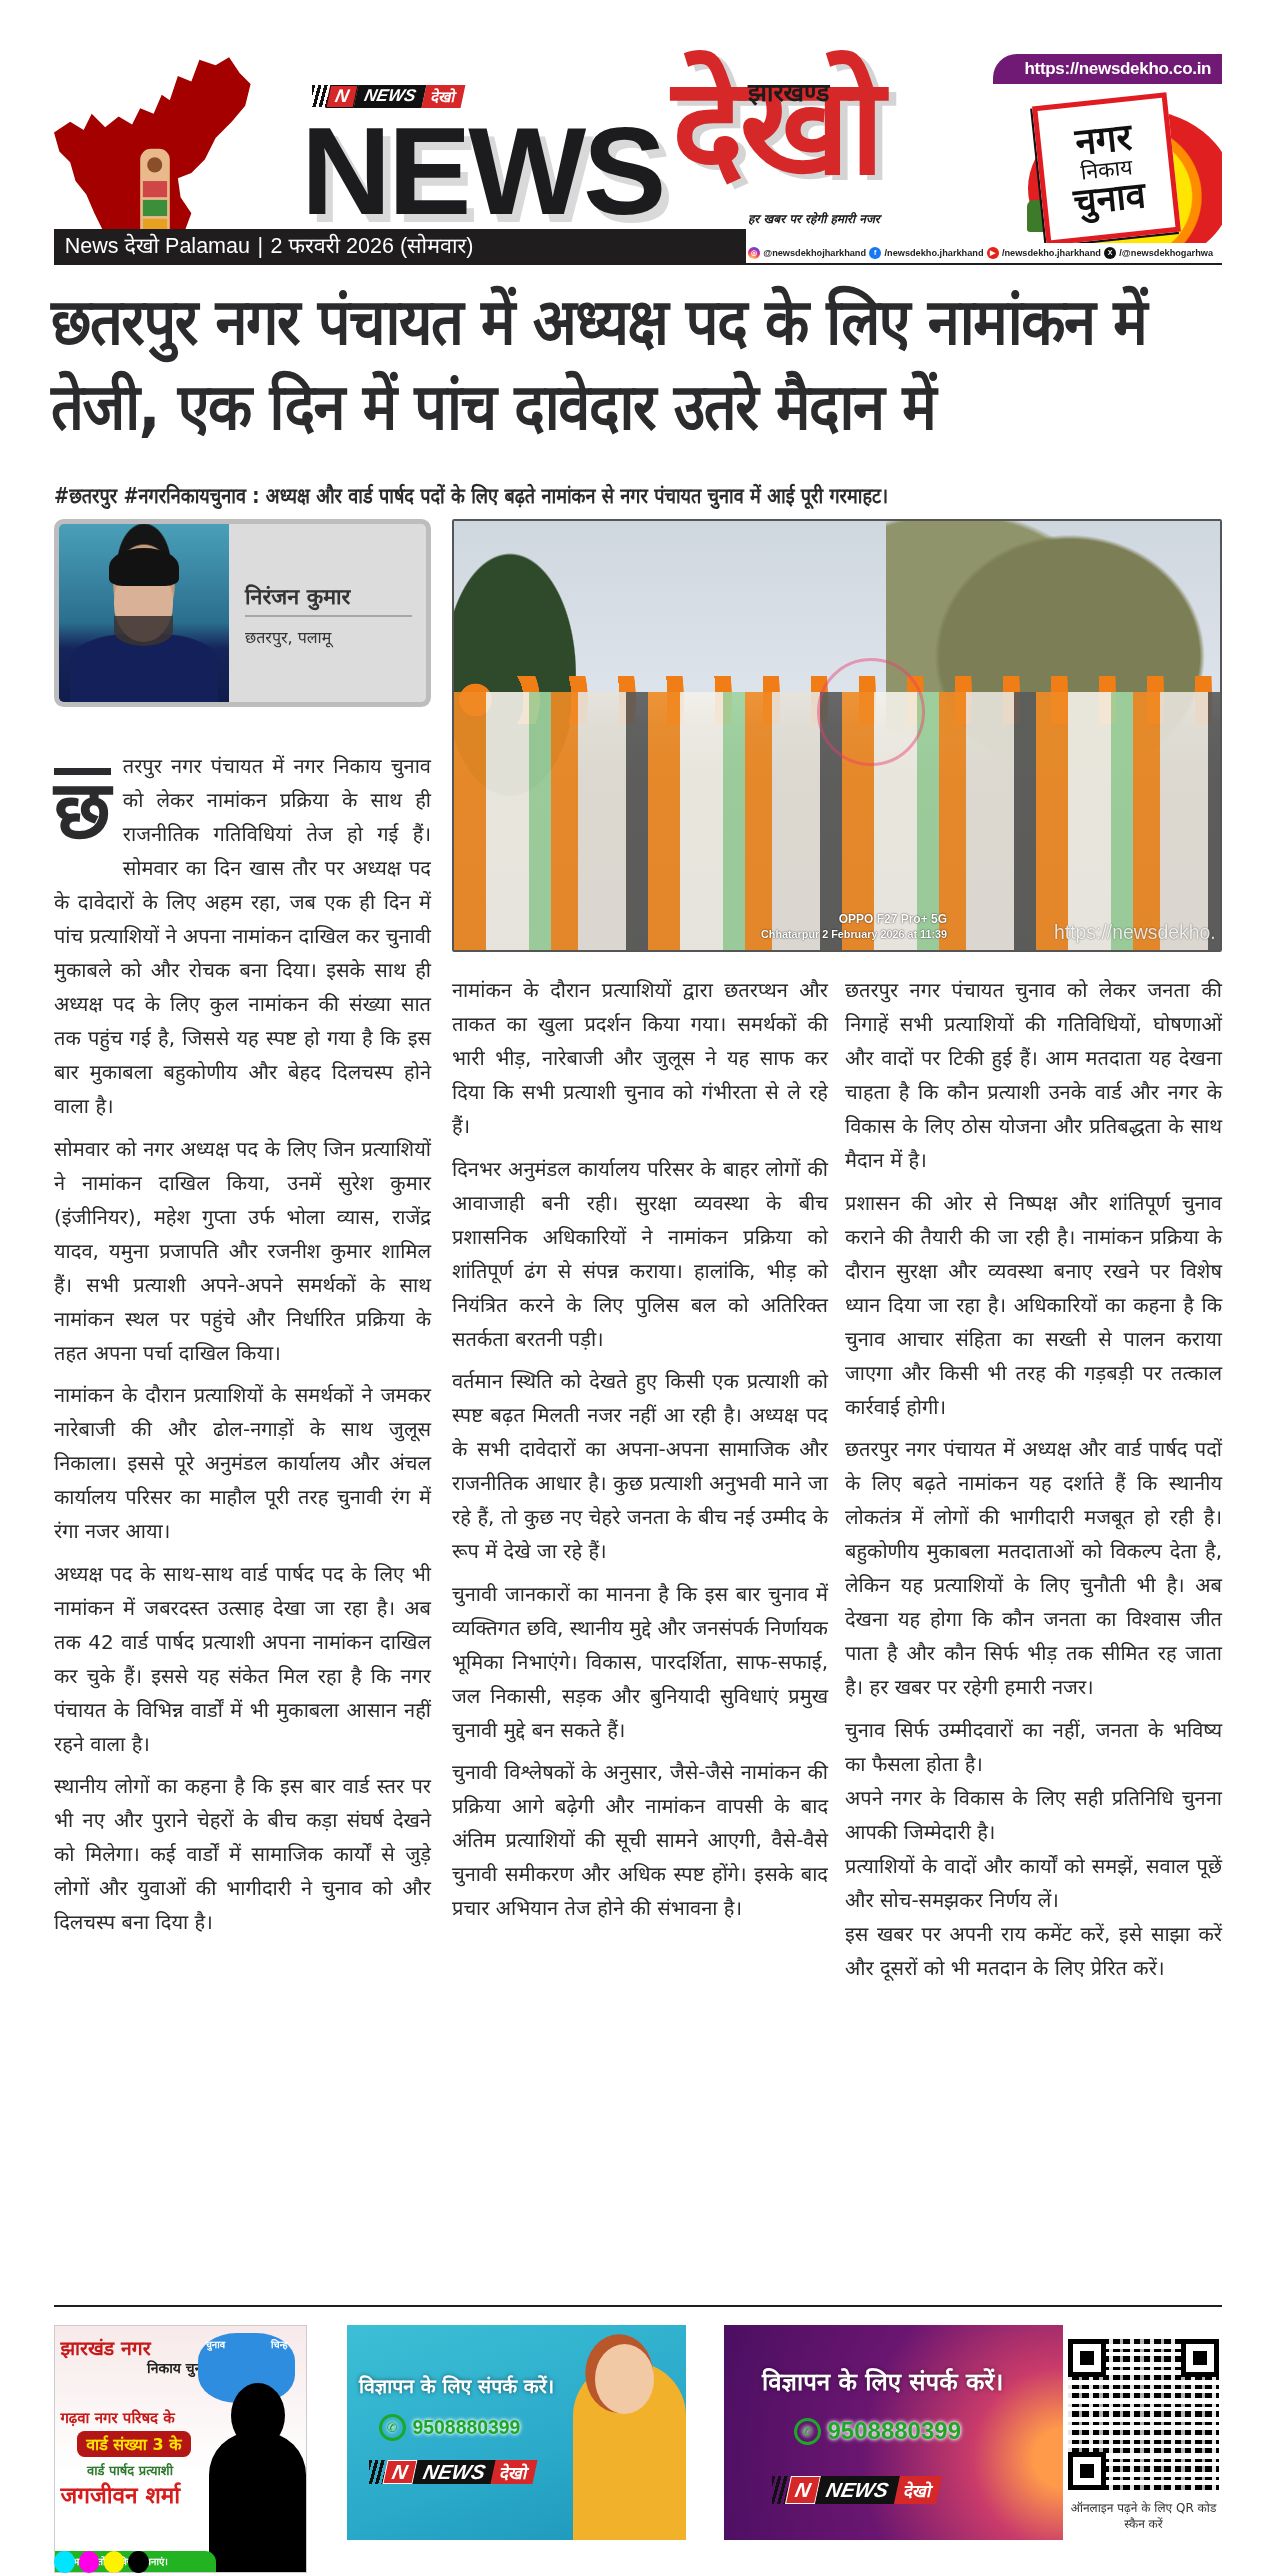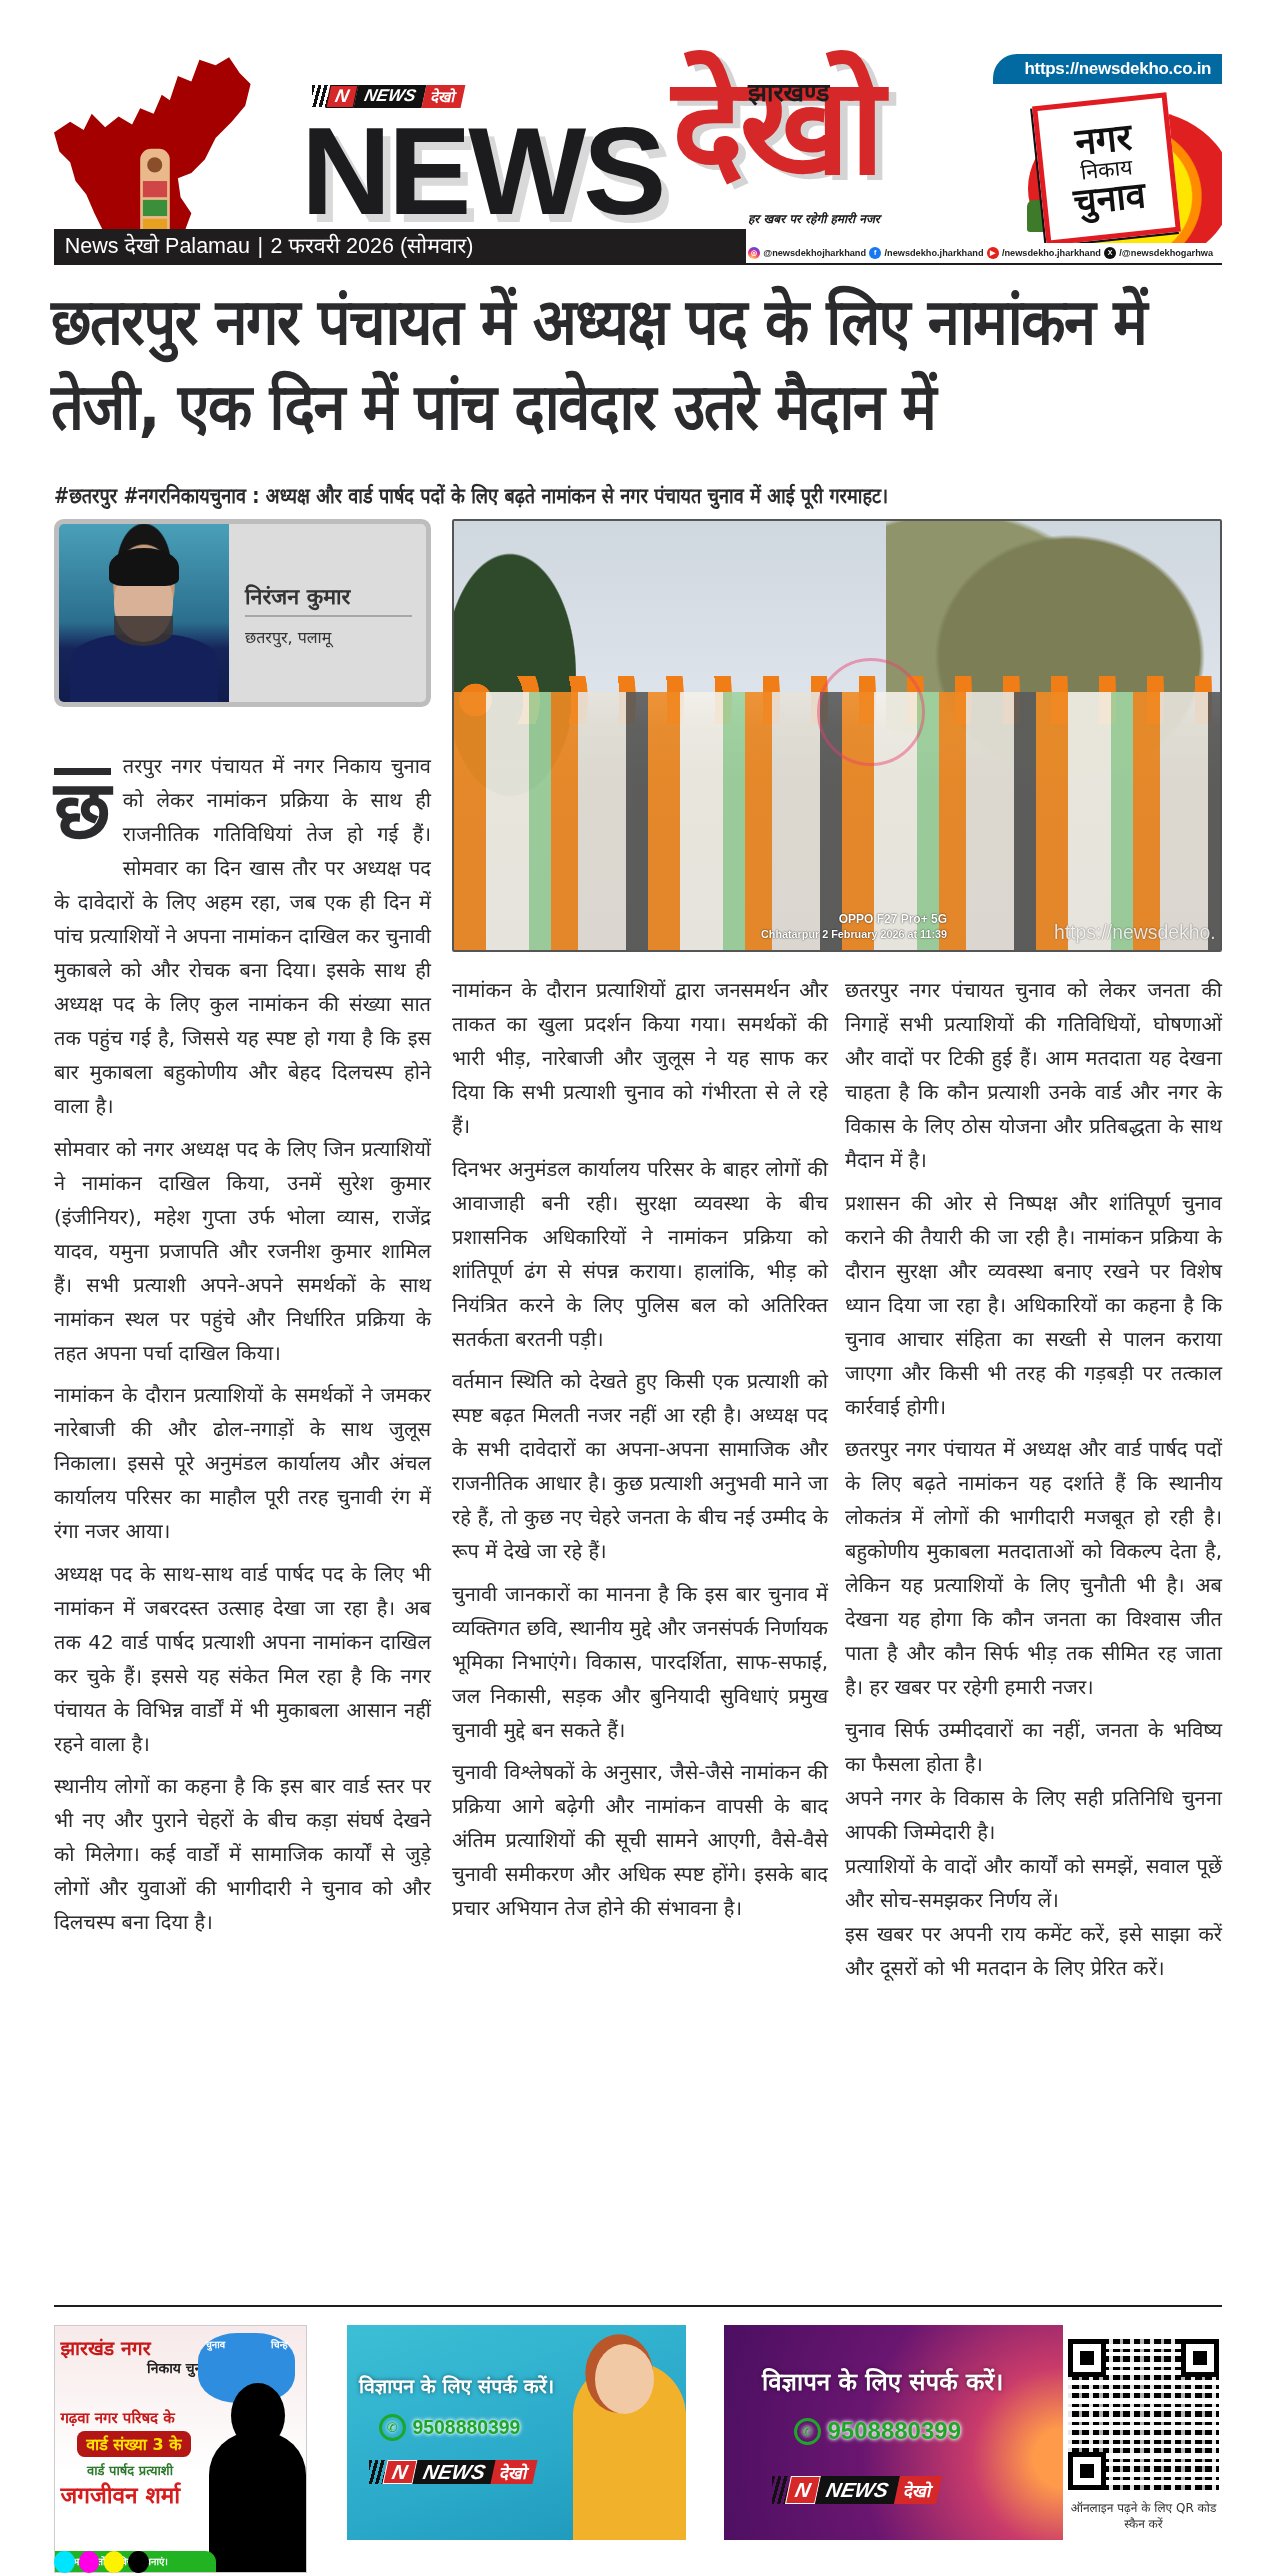--- a/index.html
+++ b/index.html
@@ -13,21 +13,21 @@
   .mini-badge { position: absolute; left: 10.8px; top: 9.7px; height: 22.6px; display: flex; align-items: stretch; }
   .mini-badge .stripes { width: 16px; background: repeating-linear-gradient(105deg, #111 0 3.2px, transparent 3.2px 6px); }
   .mini-badge .n { width: 28px; background: #d62828; color: #fff; font: italic 900 18.3px "Liberation Sans", sans-serif; display:flex; align-items:center; justify-content:center; border: 1.6px solid #111; transform: skewX(-12deg); }
   .mini-badge .news { background: #111; color: #fff; font: italic 900 17px "Liberation Sans", sans-serif; padding: 0 8.6px; display:flex; align-items:center; transform: skewX(-12deg); }
   .mini-badge .dekho { background: #d62828; color: #fff; font: 700 15px "DejaVu Sans", sans-serif; padding: 0 7.5px; display:flex; align-items:center; transform: skewX(-12deg); }
   .big-news { position: absolute; left: 0; top: 33px; font: 900 125px/1 "Liberation Sans", sans-serif; letter-spacing: -3.2px; color: #1c1b1d; transform: scaleX(1.0); text-shadow: 7.5px 7.5px 0 #d9d9d9; }
   .big-dekho { position: absolute; left: 371px; top: -16px; font: 900 135px/1 "DejaVu Sans", sans-serif; color: #d62828; text-shadow: 7.5px 5.4px 0 #d4d4d4; letter-spacing: -4.3px; }
   .jharkhand { position: absolute; left: 447px; top: -1.1px; font: 700 25px "DejaVu Sans", sans-serif; color: #1c1b1d; text-align: center; }
   .tagline { position: absolute; left: 447px; top: 135px; font: italic 600 12px "DejaVu Sans", sans-serif; color: #1c1b1d; }
 
-  .url-tab { left: 993px; top: 54px; width: 229px; height: 30px; background: #0369a1; border-radius: 24px 0 0 0; color: #fff; font: 700 17px "Liberation Sans", sans-serif; display: flex; align-items: center; justify-content: flex-end; padding-right: 10.8px; letter-spacing: -0.3px; }
+  .url-tab { left: 993px; top: 54px; width: 229px; height: 30px; background: #701a75; border-radius: 24px 0 0 0; color: #fff; font: 700 17px "Liberation Sans", sans-serif; display: flex; align-items: center; justify-content: flex-end; padding-right: 10.8px; letter-spacing: -0.3px; }
   .chunav-logo { left: 1023px; top: 92px; width: 199px; height: 151px; overflow: hidden; }
   .chunav-sun { position: absolute; left: 5.4px; top: 16px; width: 205px; height: 161px; border-radius: 50%; background: radial-gradient(circle at 50% 55%, #ffe600 0 45%, #ff8c00 46% 52%, #e02020 53% 100%); }
   .chunav-card { position: absolute; left: 16px; top: 6.5px; width: 135px; height: 140px; background: #fff; border: 5.4px solid #e11b22; transform: rotate(-6deg); display: flex; flex-direction: column; align-items: center; justify-content: center; box-shadow: -2.2px 2.2px 0 #111; }
   .chunav-card .l1 { font: 700 37px/1 "DejaVu Sans", sans-serif; color: #111; }
   .chunav-card .l2 { font: 400 21.5px/1.1 "DejaVu Sans", sans-serif; color: #111; }
   .chunav-card .l3 { font: 700 36px/1 "DejaVu Sans", sans-serif; color: #111; }
   .tap { position: absolute; left: 4.3px; top: 108px; width: 38px; height: 32px; background: #3d7a2a; border-radius: 6.5px 16px 3.2px 3.2px; }
 
   .date-bar { left: 54px; top: 229px; width: 692px; height: 34px; background: #1f1d1e; color: #fff; font: 400 21.5px/34px "Liberation Sans", "DejaVu Sans", sans-serif; padding-left: 10.8px; white-space: nowrap; }
   .date-bar .sep { margin: 0 7.5px; }
@@ -197,21 +197,21 @@
 
 <div class="col col1">
   <p><span class="dropcap">छ</span><span>तरपुर नगर पंचायत में नगर निकाय चुनाव को लेकर नामांकन प्रक्रिया के साथ ही राजनीतिक गतिविधियां तेज हो गई हैं। सोमवार का दिन खास तौर पर अध्यक्ष पद के दावेदारों के लिए अहम रहा, जब एक ही दिन में पांच प्रत्याशियों ने अपना नामांकन दाखिल कर चुनावी मुकाबले को और रोचक बना दिया। इसके साथ ही अध्यक्ष पद के लिए कुल नामांकन की संख्या सात तक पहुंच गई है, जिससे यह स्पष्ट हो गया है कि इस बार मुकाबला बहुकोणीय और बेहद दिलचस्प होने वाला है।</span></p>
   <p>सोमवार को नगर अध्यक्ष पद के लिए जिन प्रत्याशियों ने नामांकन दाखिल किया, उनमें सुरेश कुमार (इंजीनियर), महेश गुप्ता उर्फ भोला व्यास, राजेंद्र यादव, यमुना प्रजापति और रजनीश कुमार शामिल हैं। सभी प्रत्याशी अपने-अपने समर्थकों के साथ नामांकन स्थल पर पहुंचे और निर्धारित प्रक्रिया के तहत अपना पर्चा दाखिल किया।</p>
   <p>नामांकन के दौरान प्रत्याशियों के समर्थकों ने जमकर नारेबाजी की और ढोल-नगाड़ों के साथ जुलूस निकाला। इससे पूरे अनुमंडल कार्यालय और अंचल कार्यालय परिसर का माहौल पूरी तरह चुनावी रंग में रंगा नजर आया।</p>
   <p>अध्यक्ष पद के साथ-साथ वार्ड पार्षद पद के लिए भी नामांकन में जबरदस्त उत्साह देखा जा रहा है। अब तक 42 वार्ड पार्षद प्रत्याशी अपना नामांकन दाखिल कर चुके हैं। इससे यह संकेत मिल रहा है कि नगर पंचायत के विभिन्न वार्डों में भी मुकाबला आसान नहीं रहने वाला है।</p>
   <p>स्थानीय लोगों का कहना है कि इस बार वार्ड स्तर पर भी नए और पुराने चेहरों के बीच कड़ा संघर्ष देखने को मिलेगा। कई वार्डों में सामाजिक कार्यों से जुड़े लोगों और युवाओं की भागीदारी ने चुनाव को और दिलचस्प बना दिया है।</p>
 </div>
 
 <div class="col col2">
-  <p>नामांकन के दौरान प्रत्याशियों द्वारा जनसमर्थन और ताकत का खुला प्रदर्शन किया गया। समर्थकों की भारी भीड़, नारेबाजी और जुलूस ने यह साफ कर दिया कि सभी प्रत्याशी चुनाव को गंभीरता से ले रहे हैं।</p>
+  <p>नामांकन के दौरान प्रत्याशियों द्वारा छतरप्थन और ताकत का खुला प्रदर्शन किया गया। समर्थकों की भारी भीड़, नारेबाजी और जुलूस ने यह साफ कर दिया कि सभी प्रत्याशी चुनाव को गंभीरता से ले रहे हैं।</p>
   <p>दिनभर अनुमंडल कार्यालय परिसर के बाहर लोगों की आवाजाही बनी रही। सुरक्षा व्यवस्था के बीच प्रशासनिक अधिकारियों ने नामांकन प्रक्रिया को शांतिपूर्ण ढंग से संपन्न कराया। हालांकि, भीड़ को नियंत्रित करने के लिए पुलिस बल को अतिरिक्त सतर्कता बरतनी पड़ी।</p>
   <p>वर्तमान स्थिति को देखते हुए किसी एक प्रत्याशी को स्पष्ट बढ़त मिलती नजर नहीं आ रही है। अध्यक्ष पद के सभी दावेदारों का अपना-अपना सामाजिक और राजनीतिक आधार है। कुछ प्रत्याशी अनुभवी माने जा रहे हैं, तो कुछ नए चेहरे जनता के बीच नई उम्मीद के रूप में देखे जा रहे हैं।</p>
   <p>चुनावी जानकारों का मानना है कि इस बार चुनाव में व्यक्तिगत छवि, स्थानीय मुद्दे और जनसंपर्क निर्णायक भूमिका निभाएंगे। विकास, पारदर्शिता, साफ-सफाई, जल निकासी, सड़क और बुनियादी सुविधाएं प्रमुख चुनावी मुद्दे बन सकते हैं।</p>
   <p>चुनावी विश्लेषकों के अनुसार, जैसे-जैसे नामांकन की प्रक्रिया आगे बढ़ेगी और नामांकन वापसी के बाद अंतिम प्रत्याशियों की सूची सामने आएगी, वैसे-वैसे चुनावी समीकरण और अधिक स्पष्ट होंगे। इसके बाद प्रचार अभियान तेज होने की संभावना है।</p>
 </div>
 
 <div class="col col3">
   <p>छतरपुर नगर पंचायत चुनाव को लेकर जनता की निगाहें सभी प्रत्याशियों की गतिविधियों, घोषणाओं और वादों पर टिकी हुई हैं। आम मतदाता यह देखना चाहता है कि कौन प्रत्याशी उनके वार्ड और नगर के विकास के लिए ठोस योजना और प्रतिबद्धता के साथ मैदान में है।</p>
   <p>प्रशासन की ओर से निष्पक्ष और शांतिपूर्ण चुनाव कराने की तैयारी की जा रही है। नामांकन प्रक्रिया के दौरान सुरक्षा और व्यवस्था बनाए रखने पर विशेष ध्यान दिया जा रहा है। अधिकारियों का कहना है कि चुनाव आचार संहिता का सख्ती से पालन कराया जाएगा और किसी भी तरह की गड़बड़ी पर तत्काल कार्रवाई होगी।</p>
   <p>छतरपुर नगर पंचायत में अध्यक्ष और वार्ड पार्षद पदों के लिए बढ़ते नामांकन यह दर्शाते हैं कि स्थानीय लोकतंत्र में लोगों की भागीदारी मजबूत हो रही है। बहुकोणीय मुकाबला मतदाताओं को विकल्प देता है, लेकिन यह प्रत्याशियों के लिए चुनौती भी है। अब देखना यह होगा कि कौन जनता का विश्वास जीत पाता है और कौन सिर्फ भीड़ तक सीमित रह जाता है। हर खबर पर रहेगी हमारी नजर।</p>

